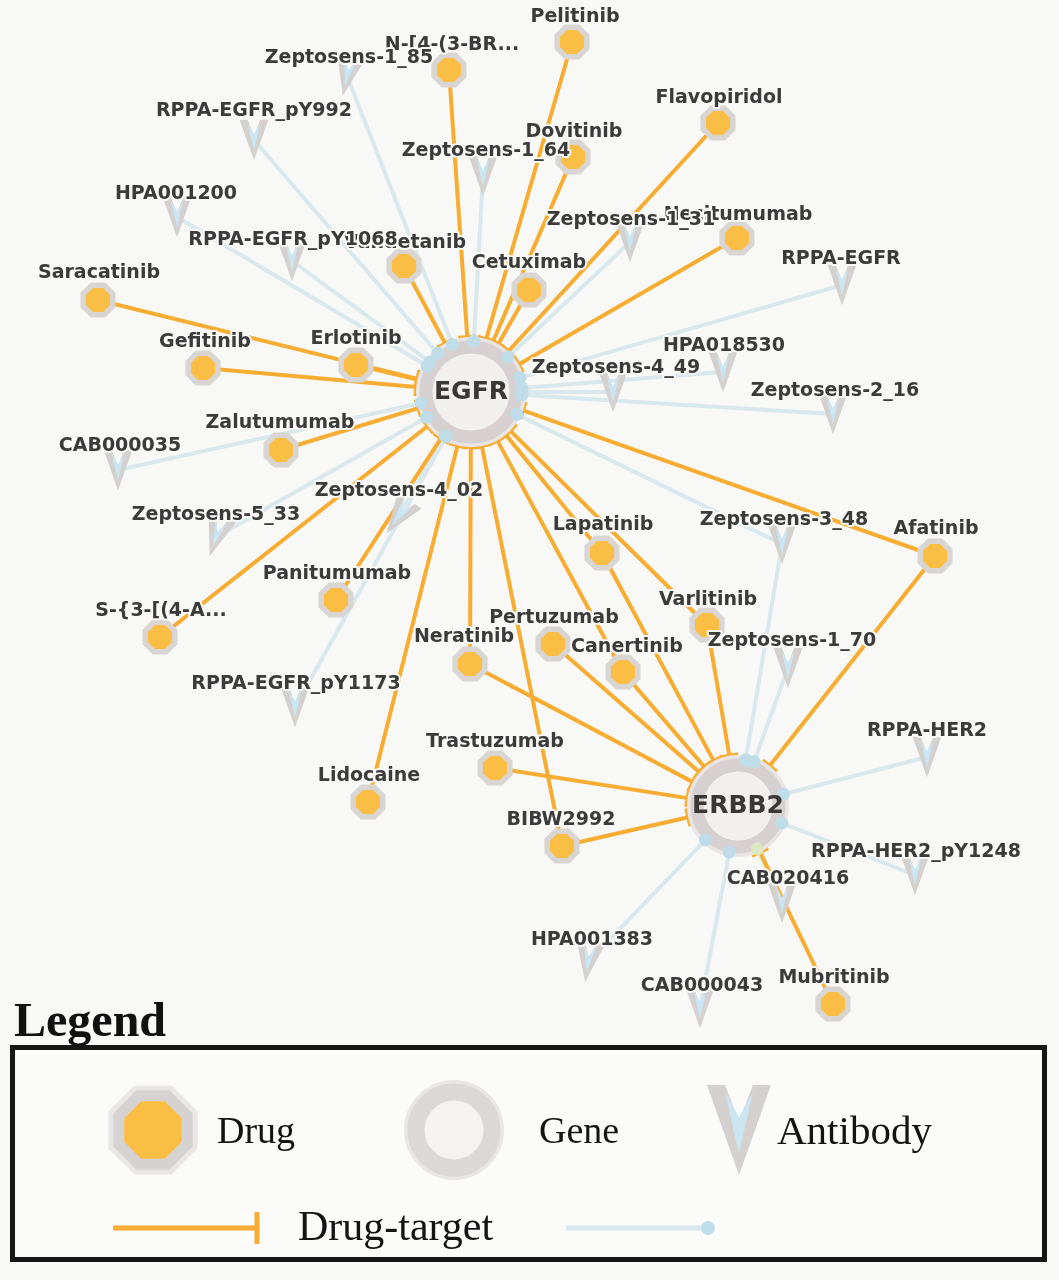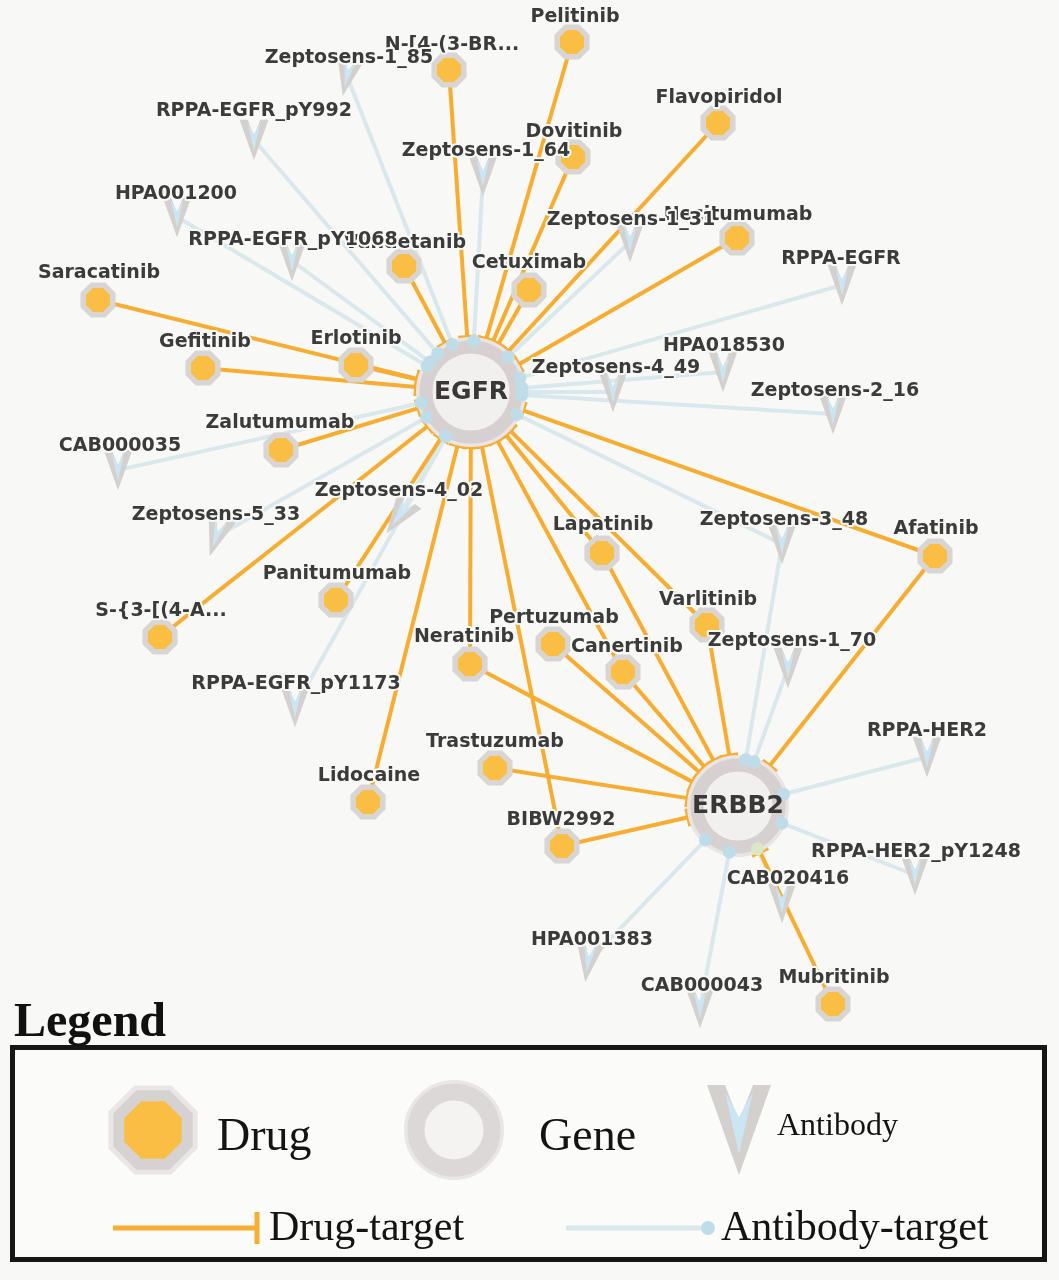--- a/index.html
+++ b/index.html
@@ -9,22 +9,22 @@
   .node-label{font-family:"DejaVu Sans",sans-serif;font-weight:bold;font-size:19px;fill:#3b3b3b;
               text-anchor:middle;dominant-baseline:middle;paint-order:stroke;stroke:#f8f8f6;
               stroke-width:4px;stroke-linejoin:round;}
   .gene-label{font-family:"DejaVu Sans",sans-serif;font-weight:bold;font-size:25px;fill:#3a3837;
               text-anchor:middle;dominant-baseline:middle;}
   .legend-title{position:absolute;left:14px;top:992px;font-family:"Liberation Serif",serif;
                 font-weight:bold;font-size:48px;color:#111;}
   .legend-box{position:absolute;left:10px;top:1045px;width:1027px;height:207px;
               border:5px solid #161616;background:#fbfbfa;}
   .lg{position:absolute;}
-  .lg-name{position:absolute;font-family:"Liberation Serif",serif;font-size:46px;color:#141414;}
-  .lg-edge{position:absolute;font-family:"Liberation Serif",serif;font-size:42px;color:#141414;}
+  .lg-name{position:absolute;font-family:"Liberation Serif",serif;font-size:38px;color:#141414;}
+  .lg-edge{position:absolute;font-family:"Liberation Serif",serif;font-size:42px;color:#141414;margin-left:29px;}
 </style>
 </head>
 <body>
 
 <div id="stage">
 
   <svg id="net" width="1059" height="1280" viewBox="0 0 1059 1280">
     <g id="layer-edges">
         <line x1="347" y1="76" x2="452.3703235911318" y2="344.52437302256175" stroke="#d9e8ed" stroke-width="4"></line>
         <line x1="254" y1="140" x2="437.72132009664625" y2="353.3537910799763" stroke="#d9e8ed" stroke-width="4"></line>
@@ -309,28 +309,27 @@
     <svg class="lg" style="left:387px;top:28px" width="104" height="104" viewBox="-52 -52 104 104">
       <circle r="48" fill="none" stroke="#e9e6e5" stroke-width="4"></circle>
       <circle r="38" fill="#f4f3f2" stroke="#dcd8d7" stroke-width="17"></circle>
     </svg>
     <span class="lg-name" style="left:524px;top:58px">Gene</span>
 
     <svg class="lg" style="left:682px;top:26px" width="84" height="108" viewBox="-42 -54 84 108">
       <path d="M-32,-45 L-14,-45 L0,-9 L14,-45 L32,-45 L0,45 Z" fill="#d3d0ce"></path>
       <path d="M-14,-38 L0,-13 L14,-38 L0,24 Z" fill="#cbe6f2"></path>
     </svg>
-    <span class="lg-name" style="left:762px;top:56px;font-size:32px">Antibody</span>
+    <span class="lg-name" style="left:762px;top:56px;font-size:41px">Antibody</span>
 
     <svg class="lg" style="left:92px;top:156px" width="170" height="44" viewBox="0 0 170 44">
       <line x1="6" y1="22" x2="150" y2="22" stroke="#f7ac32" stroke-width="5"></line>
       <line x1="150" y1="6" x2="150" y2="38" stroke="#f7ac32" stroke-width="5"></line>
     </svg>
     <span class="lg-edge" style="left:254px;top:152px">Drug-target</span>
 
     <svg class="lg" style="left:545px;top:156px" width="166" height="44" viewBox="0 0 166 44">
       <line x1="6" y1="22" x2="145" y2="22" stroke="#d9e8ed" stroke-width="5"></line>
       <circle cx="148" cy="22" r="7" fill="#bfdde9"></circle>
     </svg>
-    <span class="lg-edge" style="left:706px;top:152px">Antibody-target</span>
 
   </div>
 </div>
 
 </body></html>

